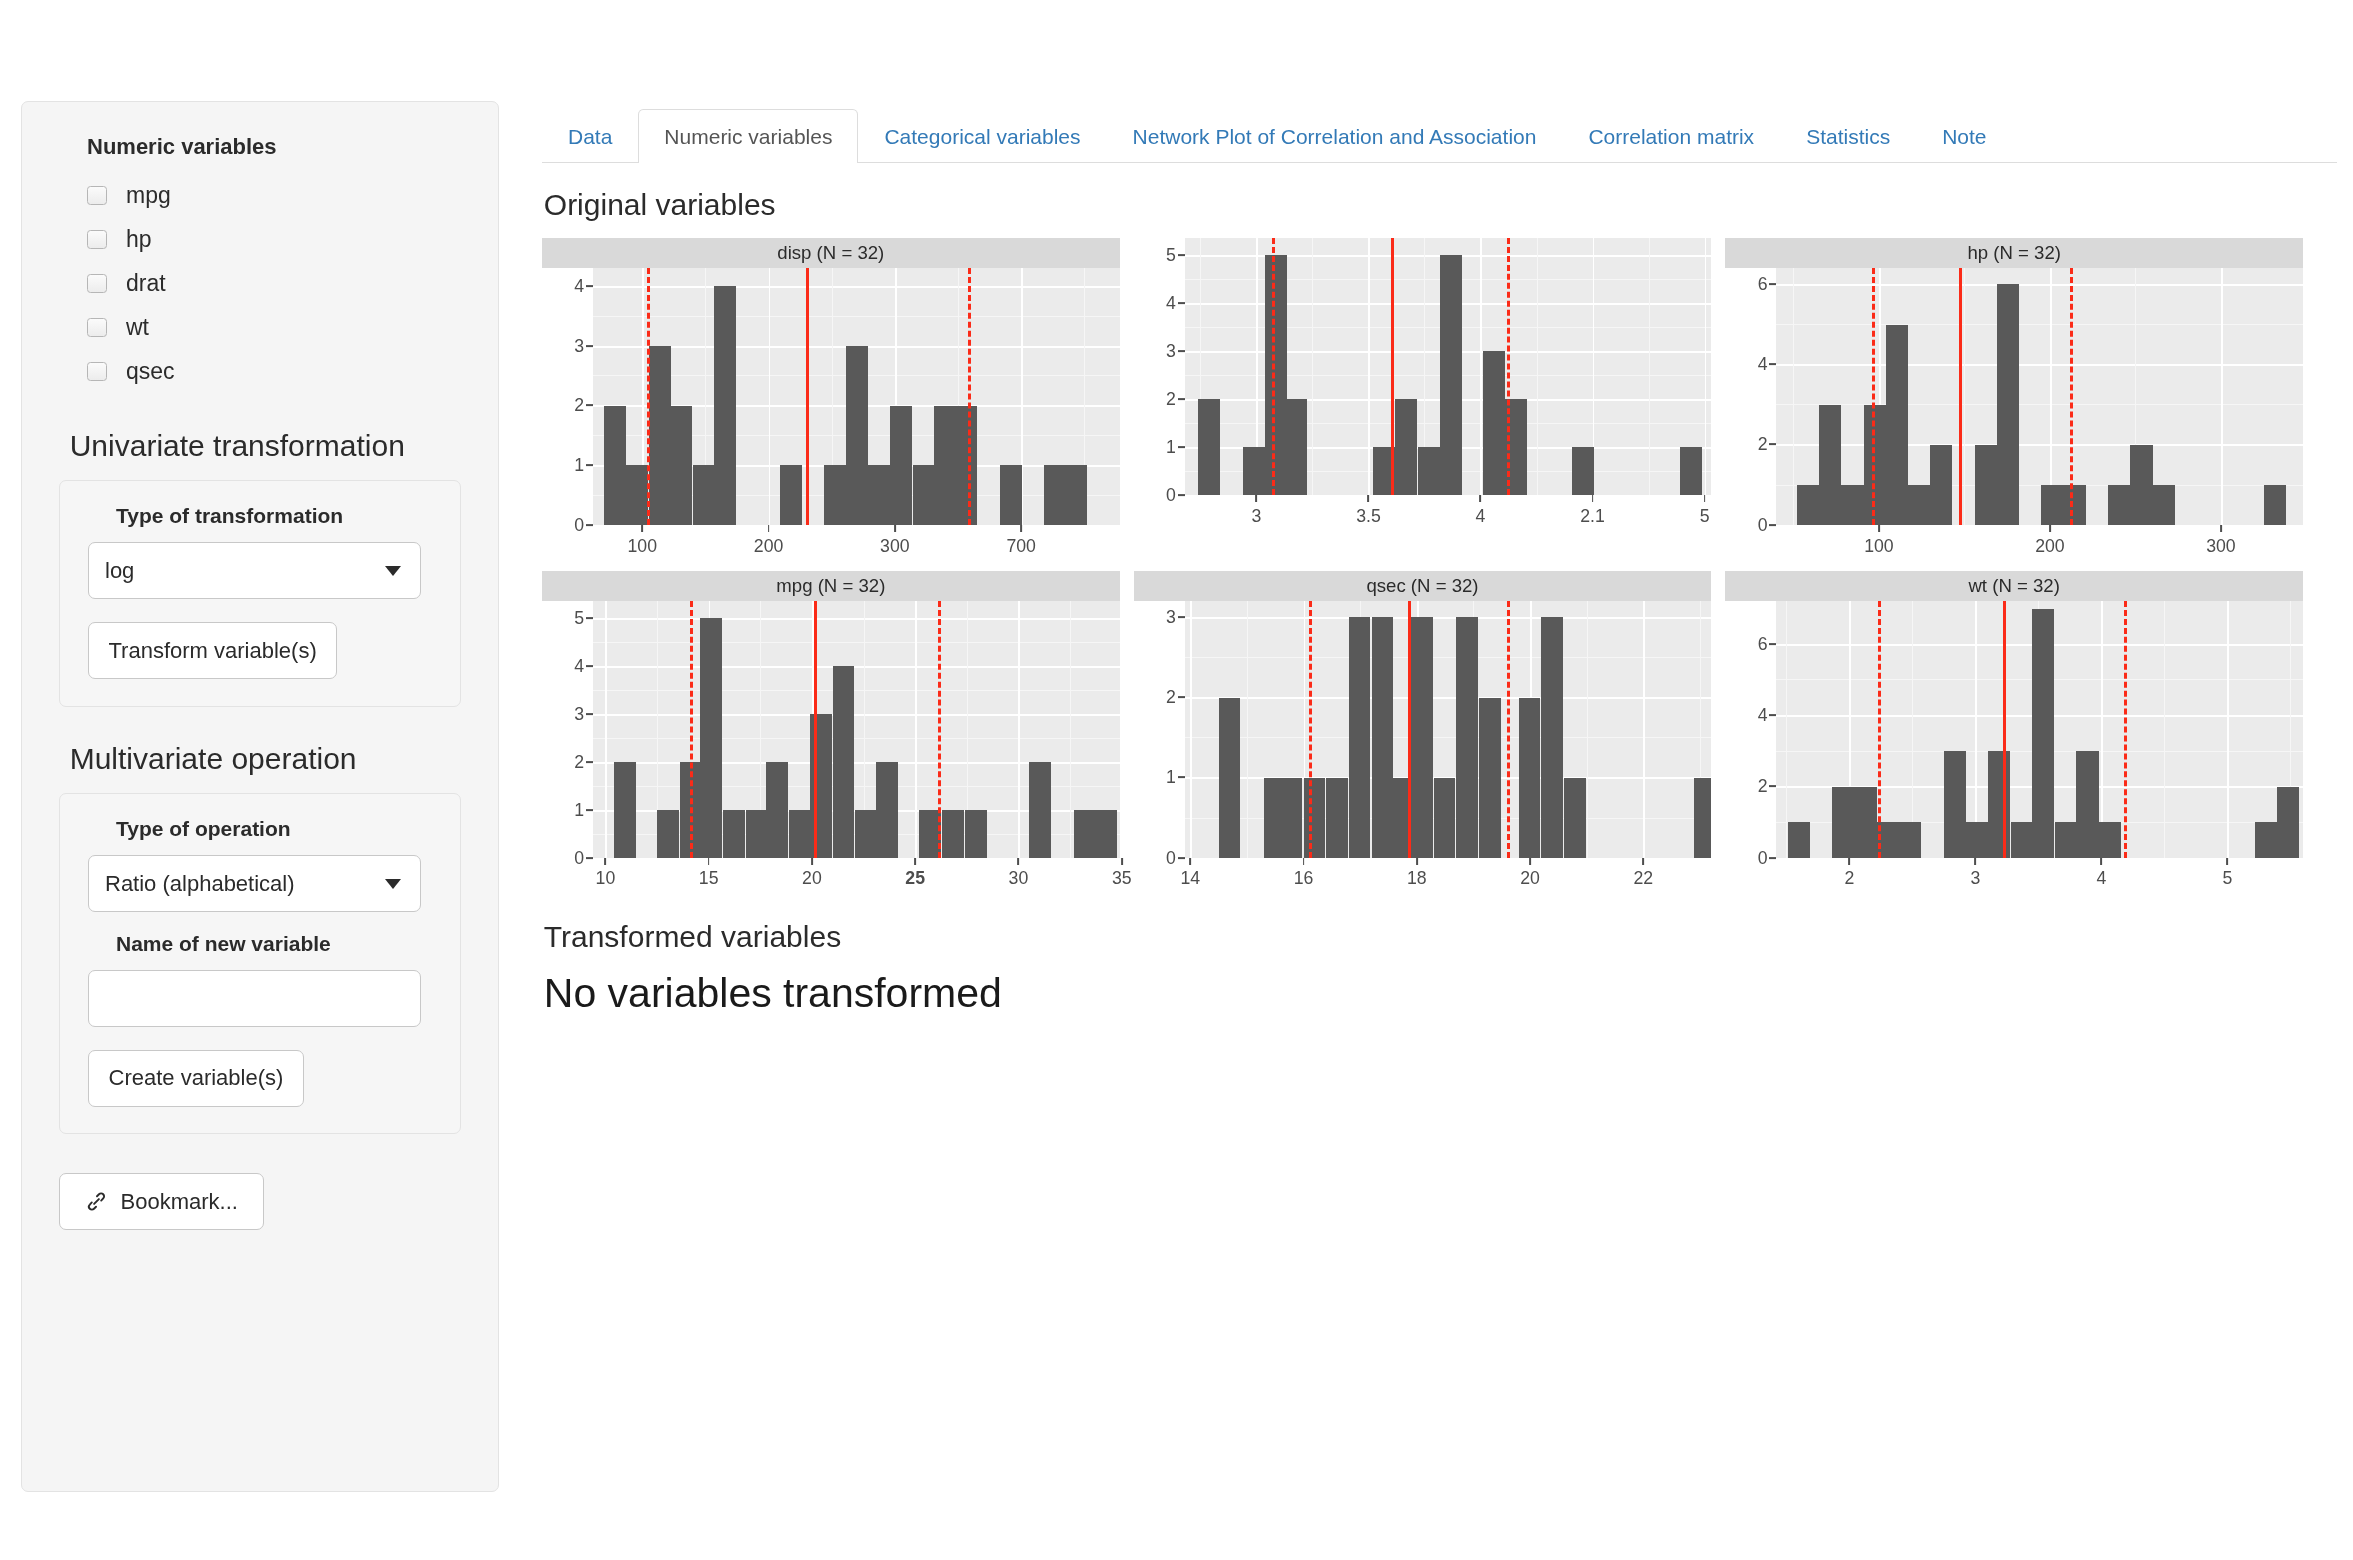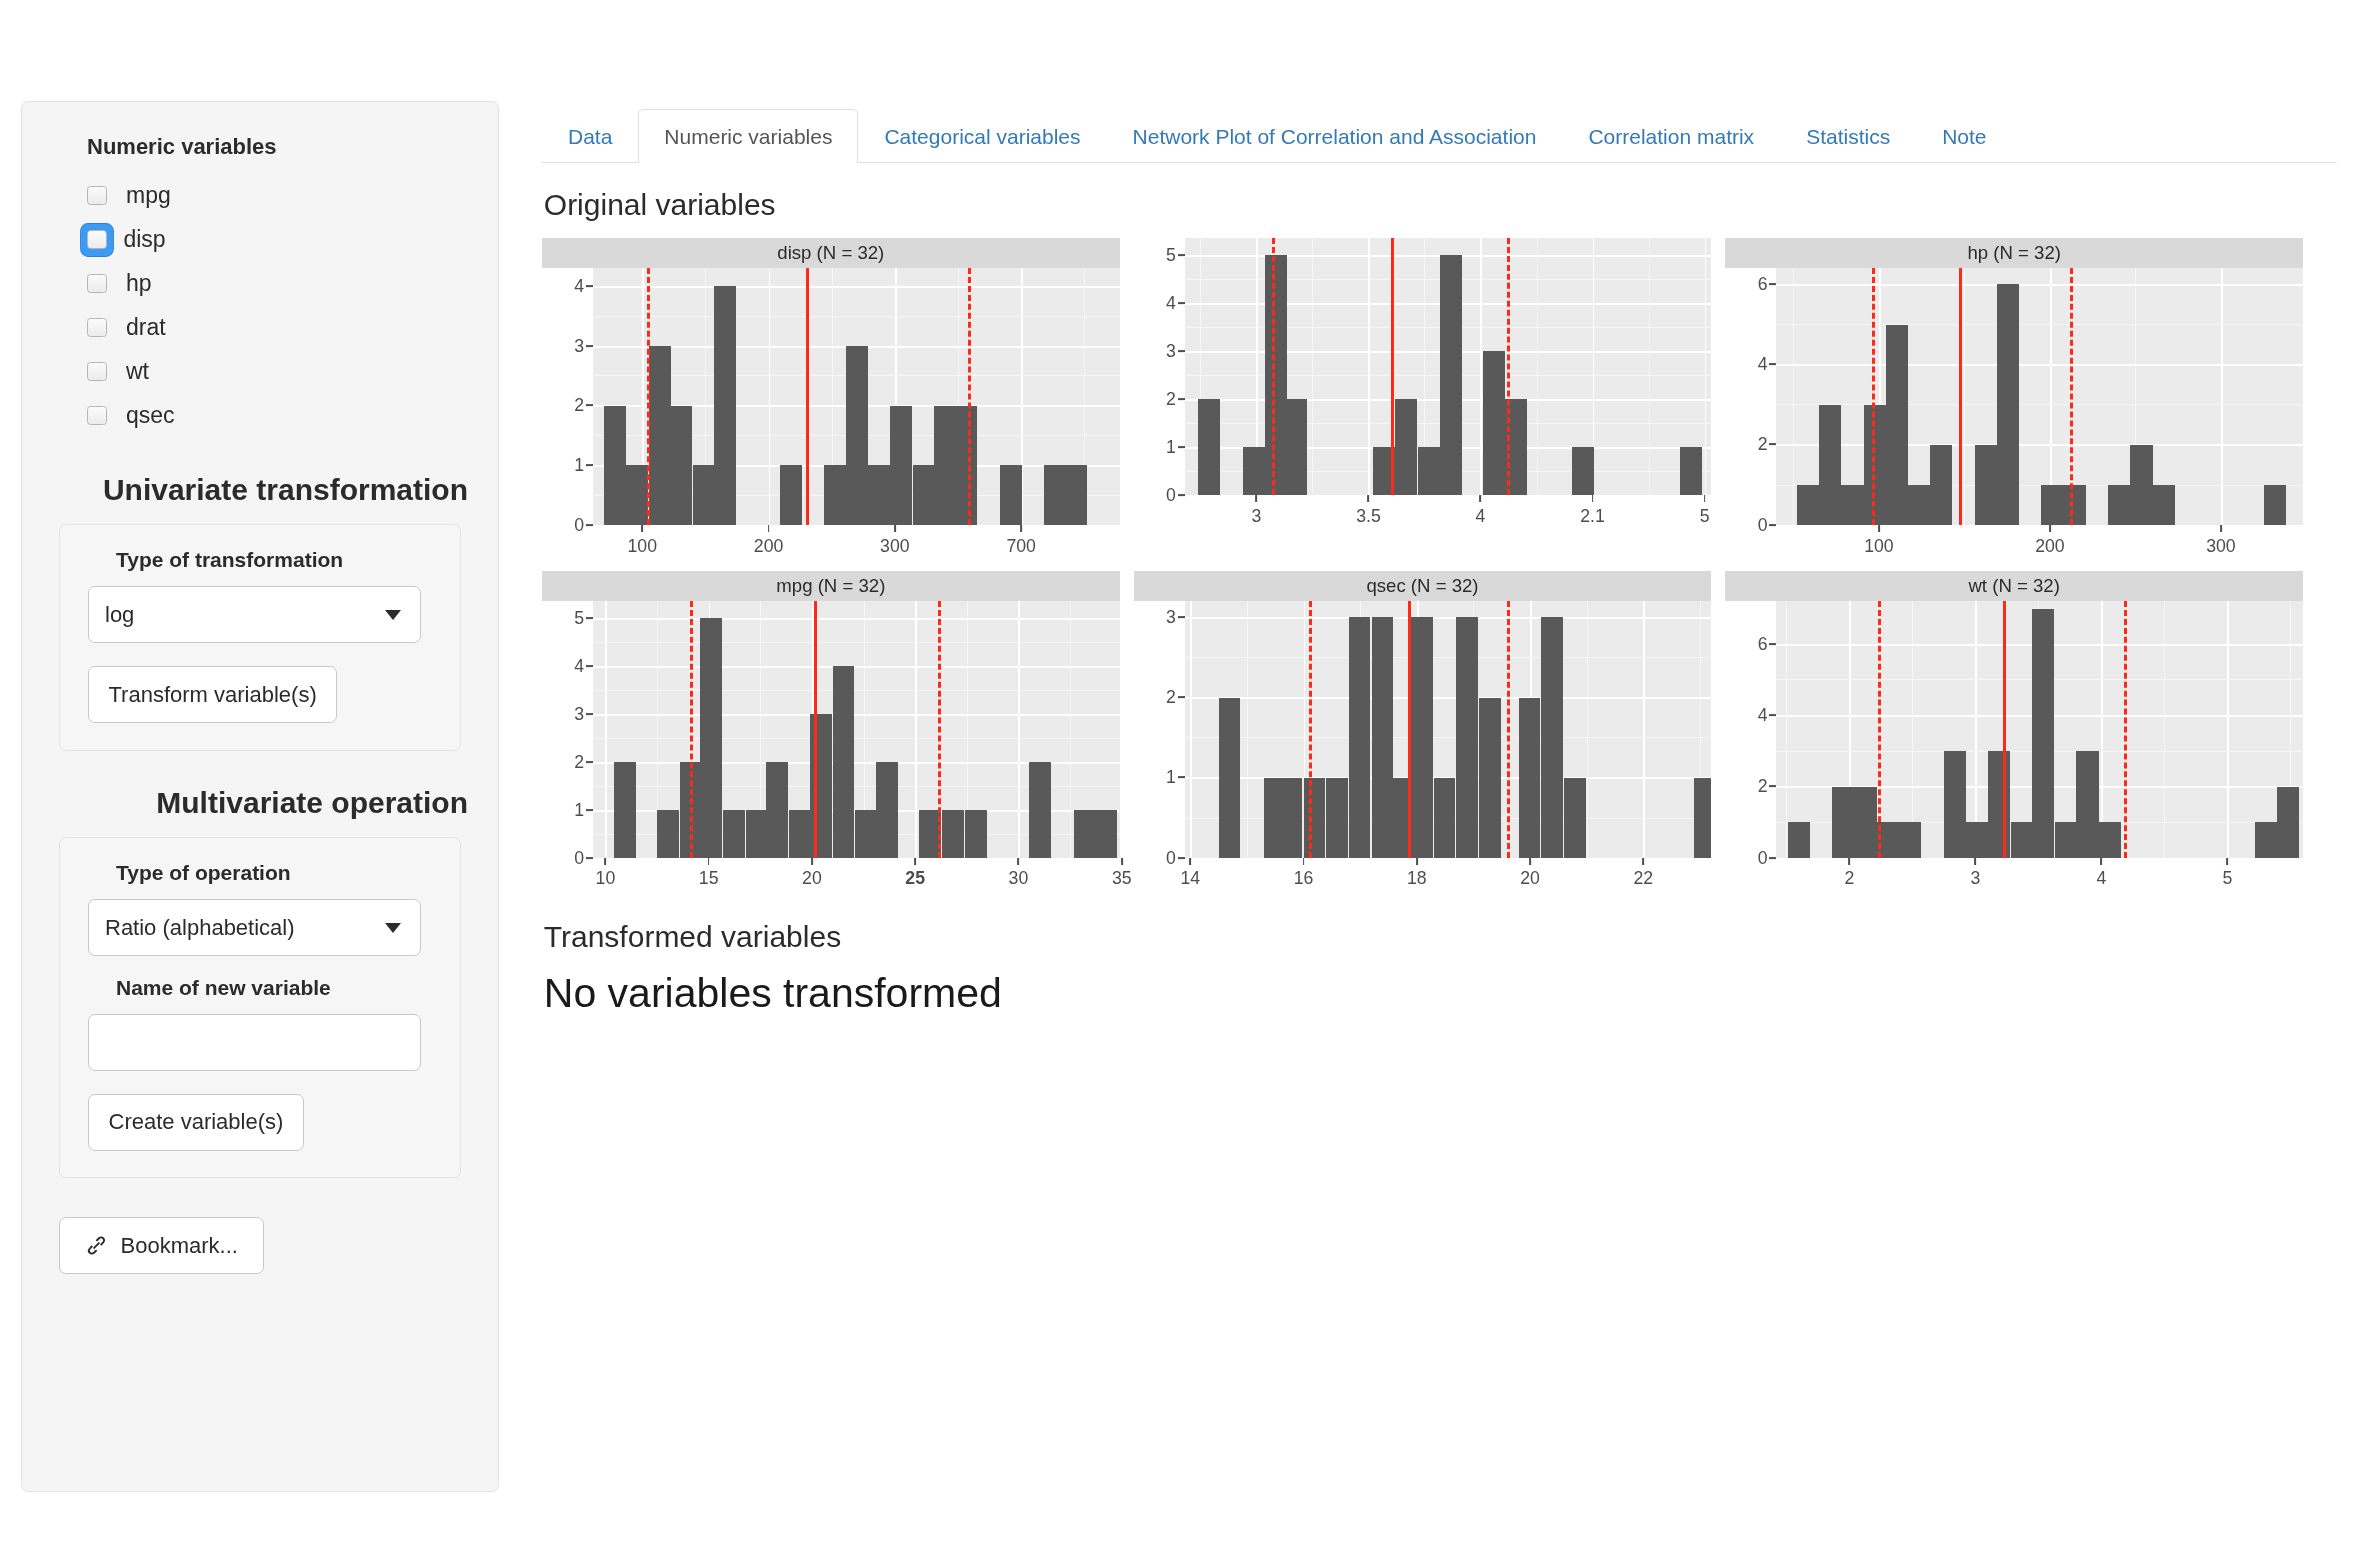--- a/index.html
+++ b/index.html
@@ -67,24 +67,23 @@
   .cb-label {
     font-size: 23px;
     color: #2b2b2b;
     margin-left: 19.5px;
     white-space: nowrap;
   }
   .cb-row.focused .cb-label { margin-left: 10.6px; }
 
   .sb-section-title {
     font-size: 30px;
-    font-weight: 700;
+    font-weight: 400;
     color: #2b2b2b;
     margin: 35px 0 17.7px 17.7px;
-    text-align: right;
   }
   .well {
     margin: 0 7px;
     background: #f6f6f6;
     border: 0.9px solid #e3e3e3;
     border-radius: 7px;
     padding: 23px 28px 26.5px 28px;
   }
   .well-label {
     font-size: 21px;
@@ -285,26 +284,20 @@
 
   <div class="sidebar">
     <div class="sb-inner">
 
       <div class="sb-heading">Numeric variables</div>
 
       <div id="var-list">
           <div class="cb-row">
             <span class="cb-box"></span>
             <span class="cb-label">mpg</span>
-          </div>
-          <div class="cb-row focused">
-            <span class="cb-focus">
-              <span class="cb-box"></span>
-            </span>
-            <span class="cb-label">disp</span>
           </div>
           <div class="cb-row">
             <span class="cb-box"></span>
             <span class="cb-label">hp</span>
           </div>
           <div class="cb-row">
             <span class="cb-box"></span>
             <span class="cb-label">drat</span>
           </div>
           <div class="cb-row">

